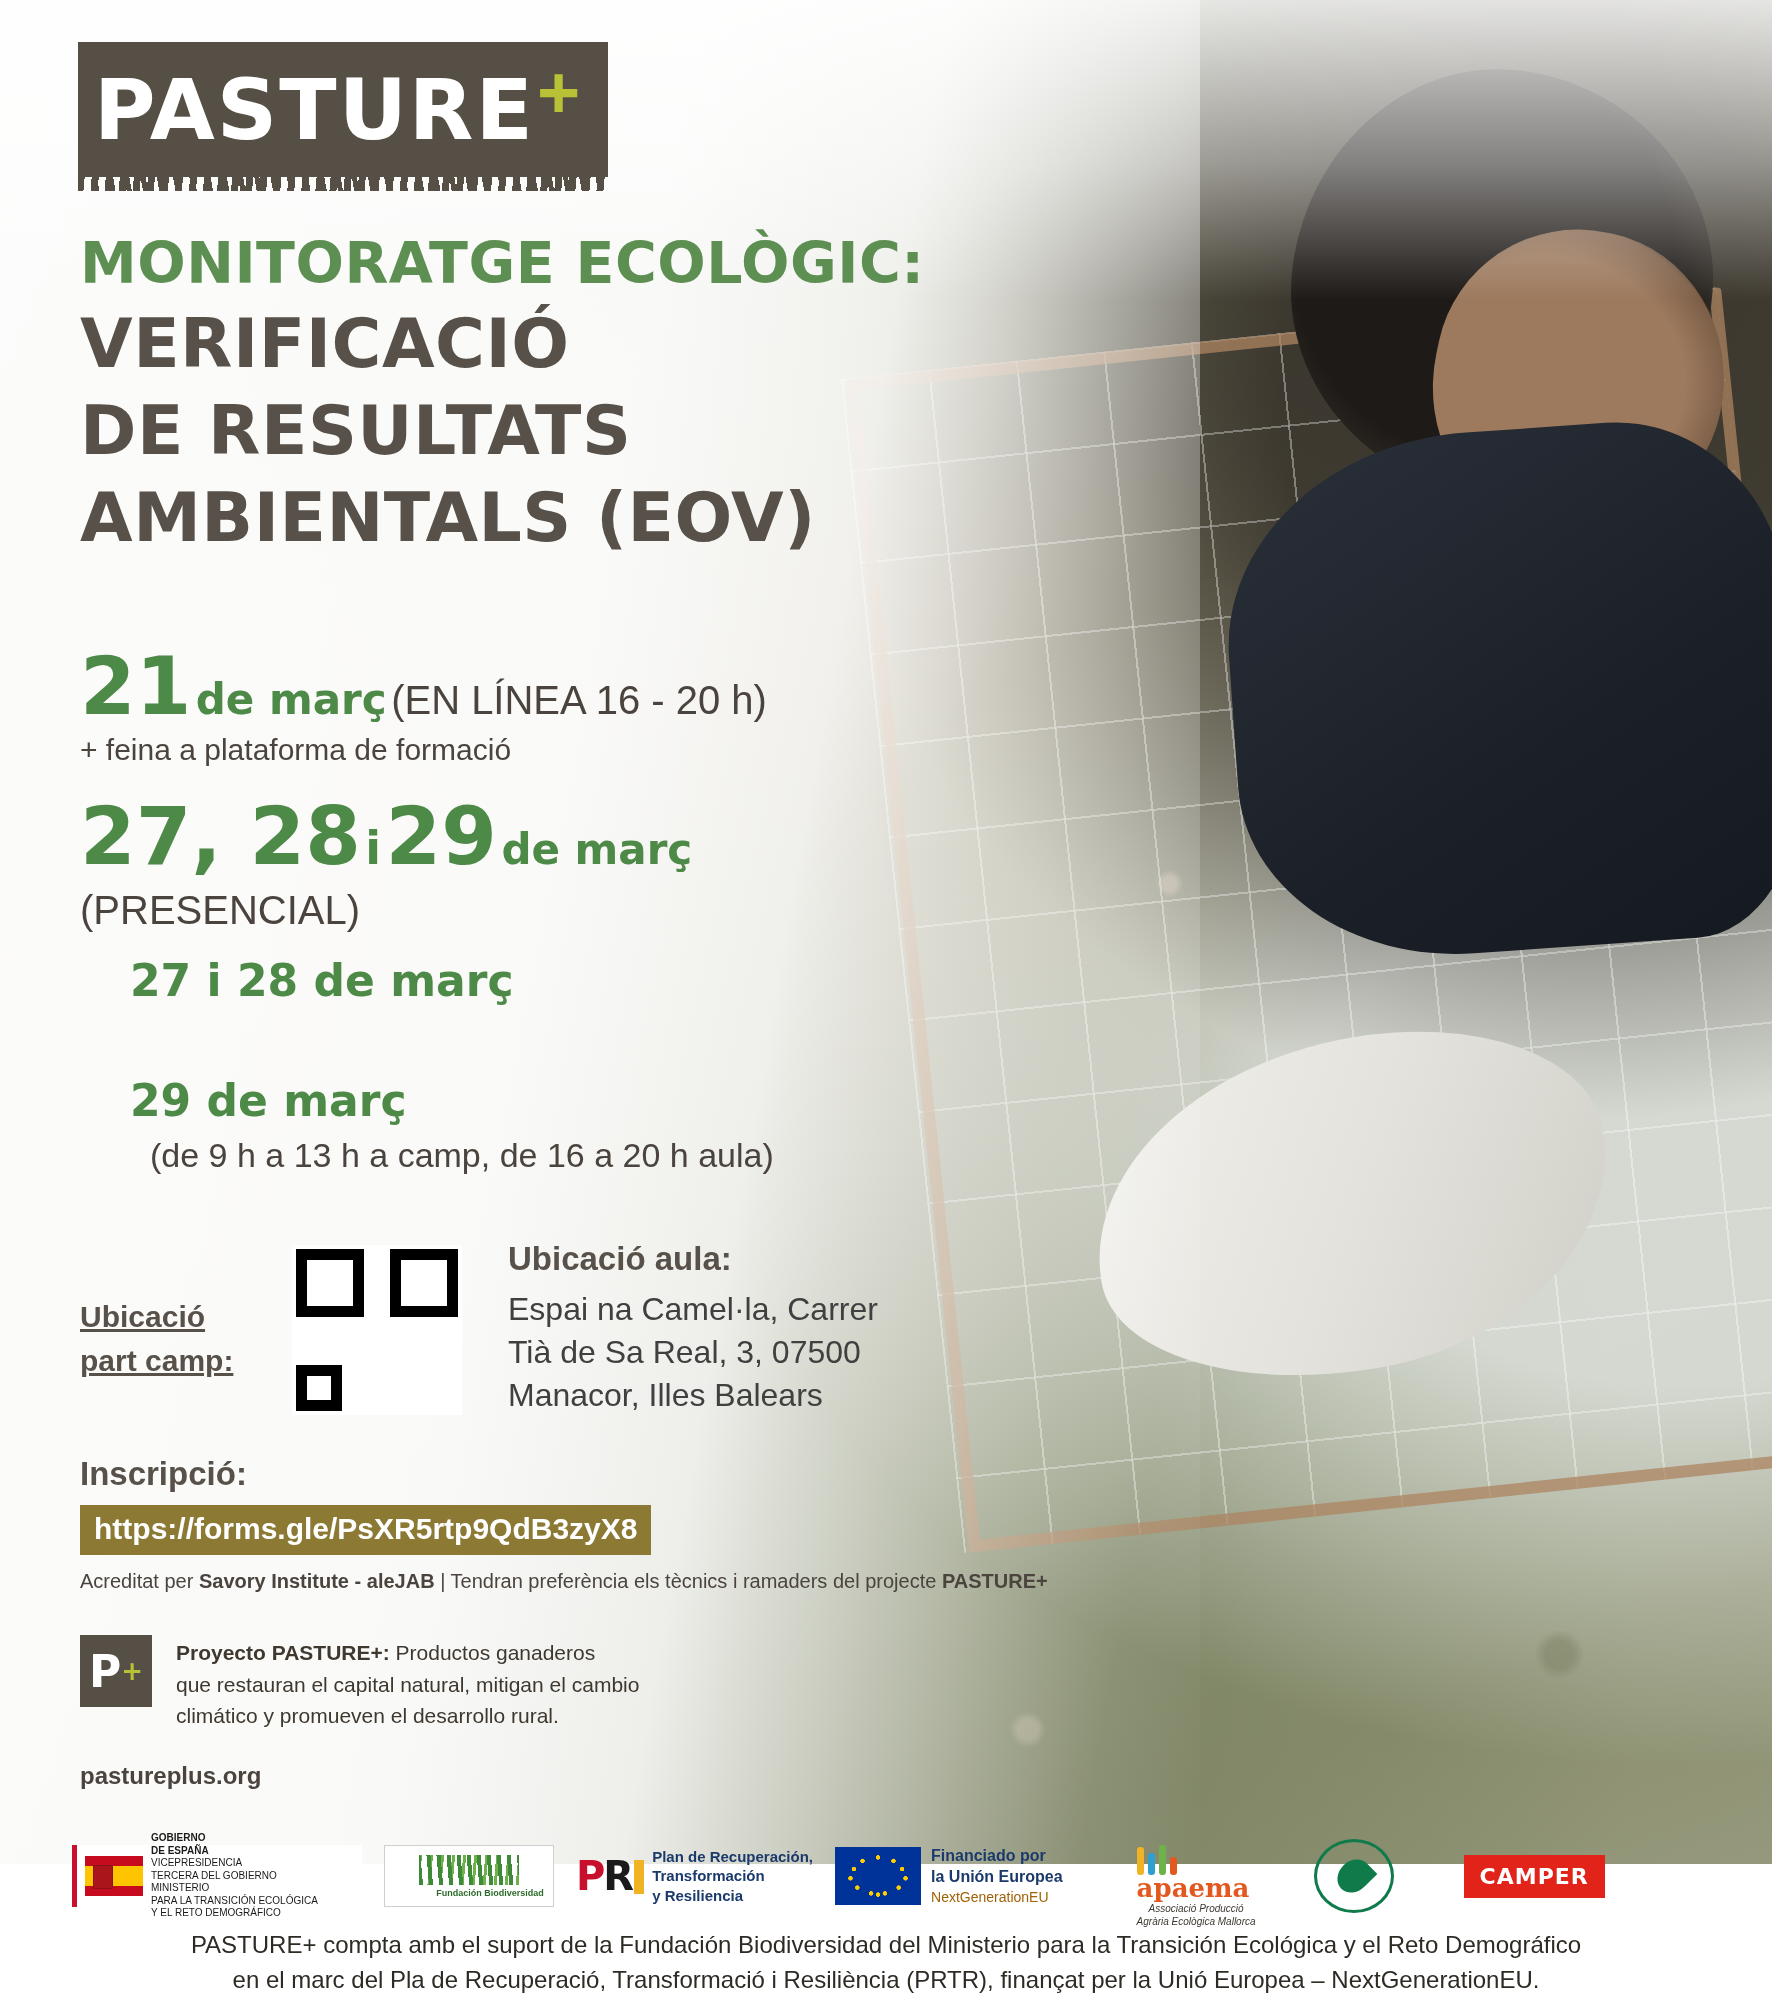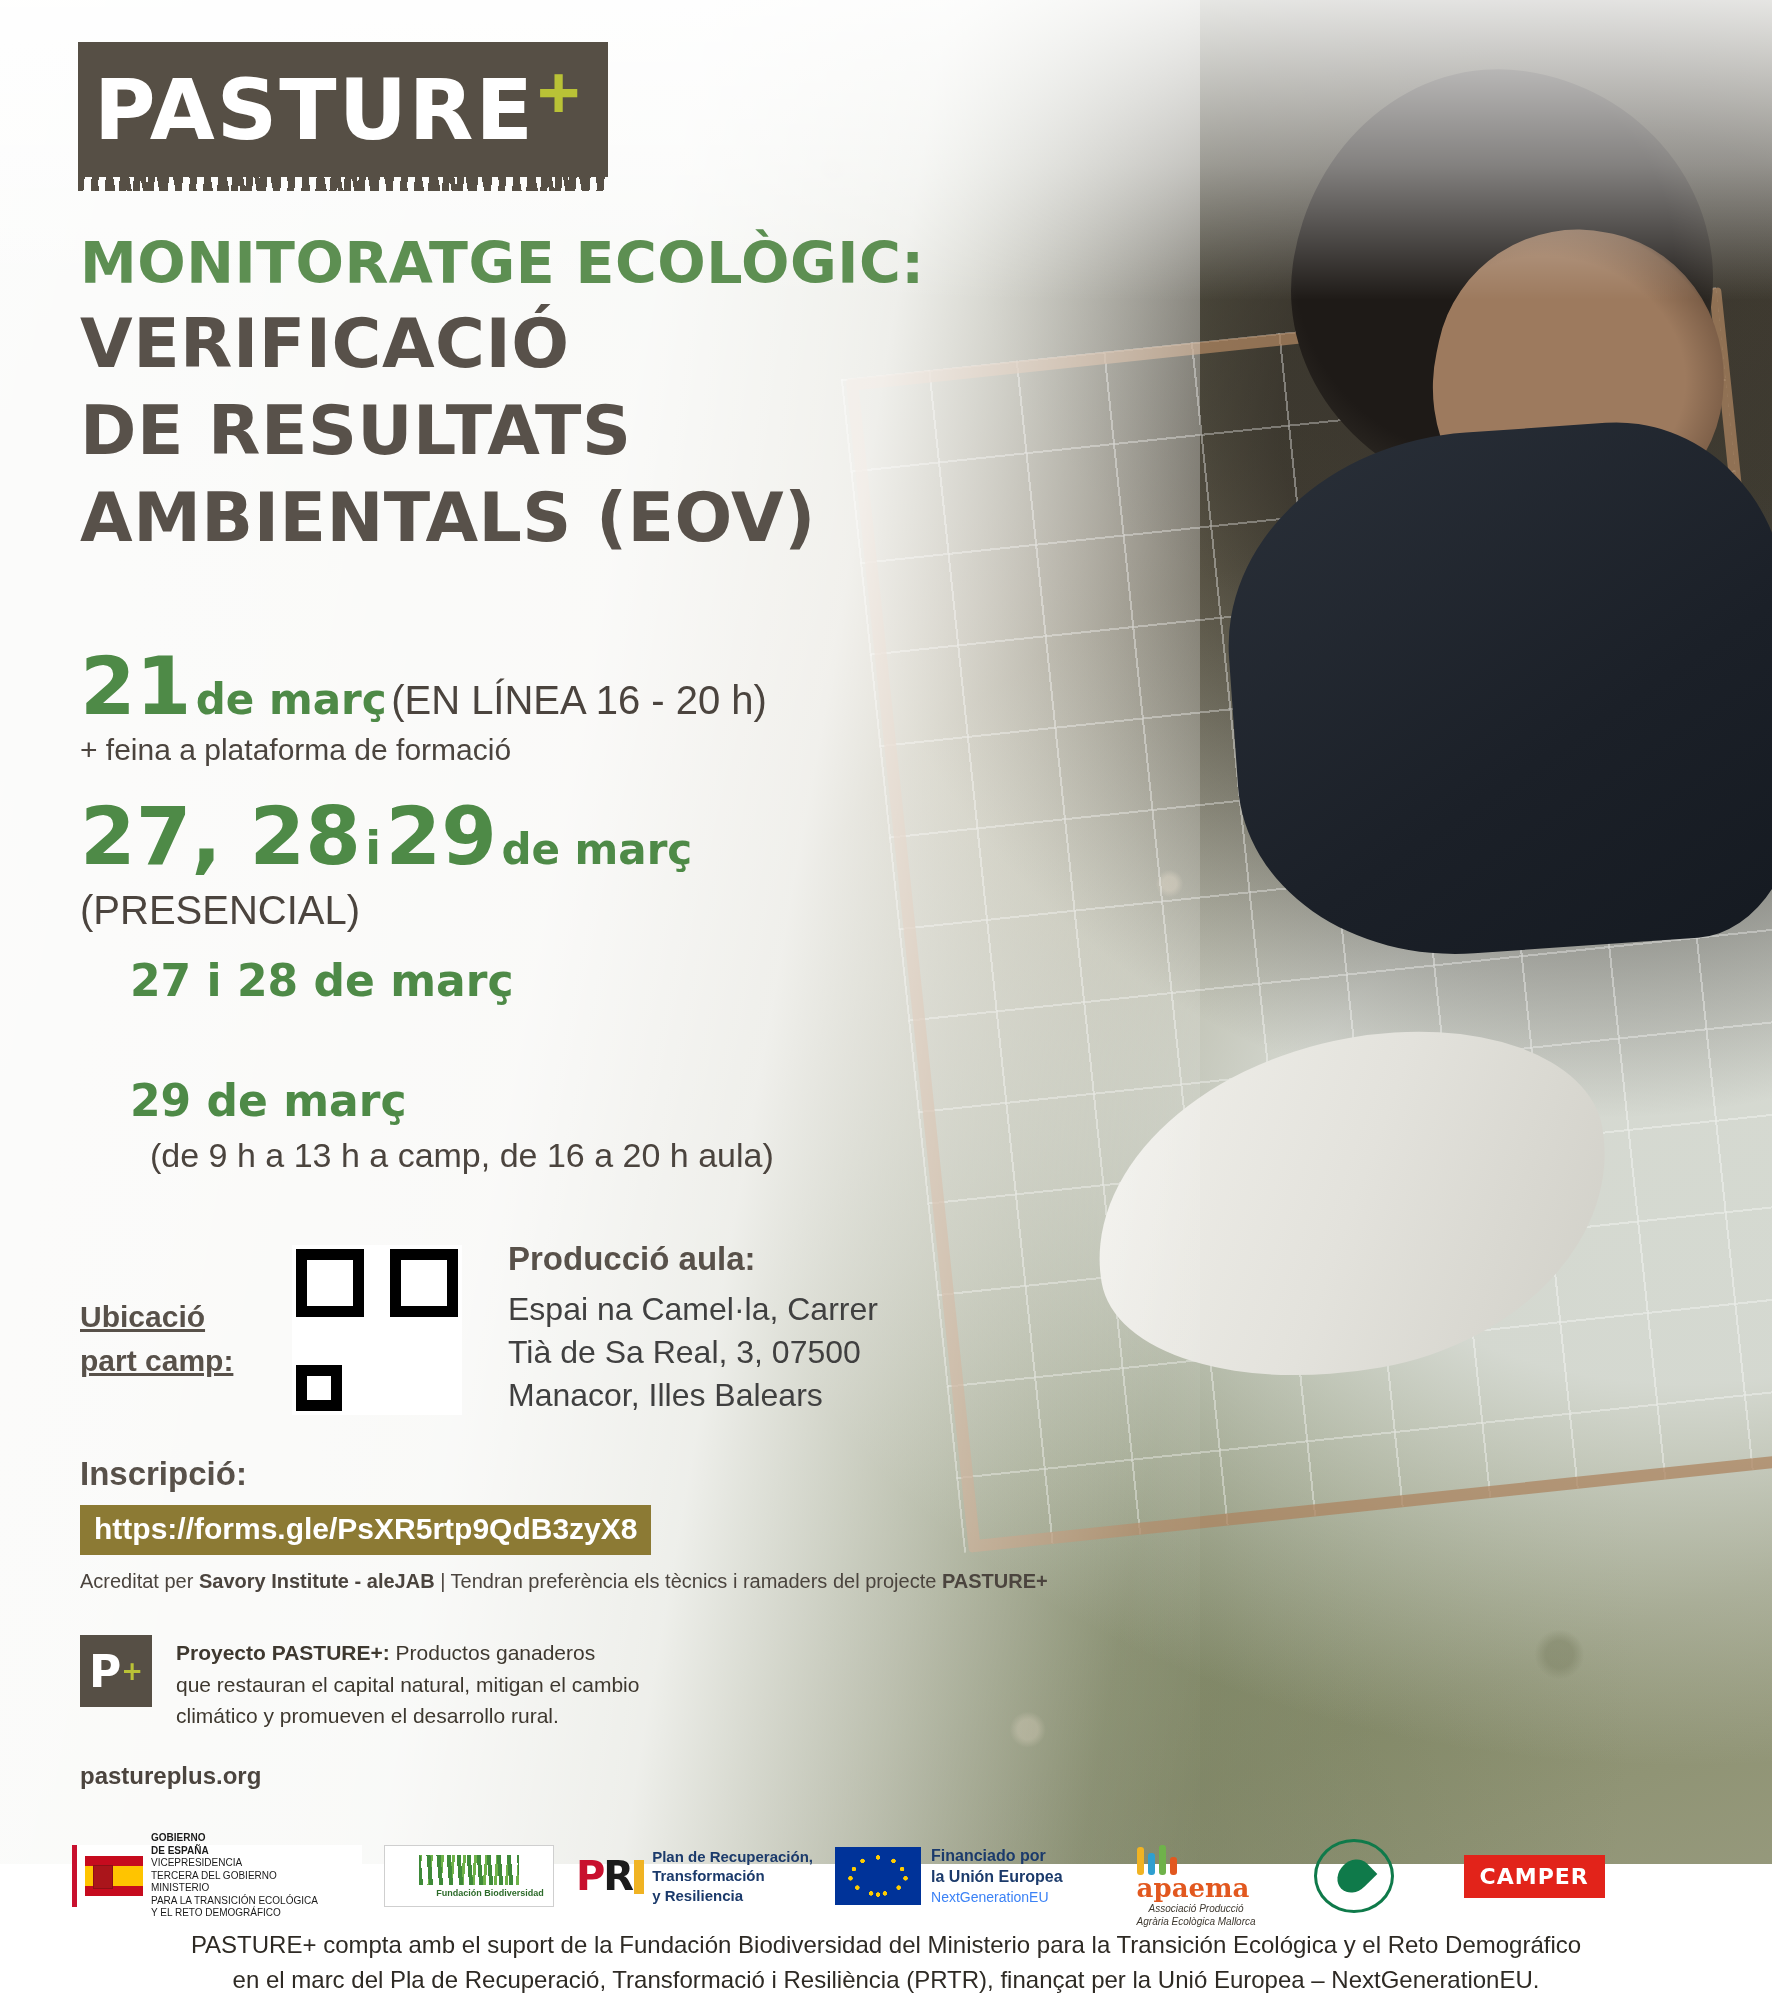--- a/index.html
+++ b/index.html
@@ -351,21 +351,21 @@
       radial-gradient(circle at 74% 70%, #FFCC00 0 2px, transparent 2.5px),
       radial-gradient(circle at 58% 80%, #FFCC00 0 2px, transparent 2.5px),
       radial-gradient(circle at 42% 80%, #FFCC00 0 2px, transparent 2.5px),
       radial-gradient(circle at 26% 70%, #FFCC00 0 2px, transparent 2.5px),
       radial-gradient(circle at 18% 54%, #FFCC00 0 2px, transparent 2.5px),
       radial-gradient(circle at 22% 38%, #FFCC00 0 2px, transparent 2.5px),
       radial-gradient(circle at 32% 24%, #FFCC00 0 2px, transparent 2.5px),
       radial-gradient(circle at 50% 82%, #FFCC00 0 2px, transparent 2.5px);
   }
   .eu-txt { font-size: 16px; font-weight: bold; color:#1b3a6b; line-height:1.3; }
-  .eu-txt .ng { font-size: 14px; font-weight: normal; color:#3b82f6; }
+  .eu-txt .ng { font-size: 14px; font-weight: normal; color:#a16207; }
 
   .apaema { display:flex; flex-direction:column; align-items:flex-start; }
   .apaema-mark {
     display:flex; gap:4px; align-items:flex-end; height: 30px;
   }
   .apaema-mark i { display:block; width:7px; border-radius:3px; }
   .apaema-word { font-size: 26px; font-weight:bold; color:#e2581f; font-family:"DejaVu Serif", serif; margin-top:-2px;}
   .apaema-sub { font-size: 10px; font-style: italic; color:#3e382f; line-height:1.25; text-align:center; }
 
   .mpf {
@@ -438,21 +438,21 @@
       <div class="d3-sub">(de 9 h a 13 h a camp, de 16  a 20 h aula)</div>
     </div>
 
     <div class="loc-label" style="white-space:pre-line;">Ubicació
 part camp:</div>
     <div class="qr">
       <div class="qr-inner">
           <span class="qr-eye3"></span>
         </div>
     </div>
-    <div class="aula-title">Producció aula:</div>
+    <div class="aula-title">Ubicació aula:</div>
     <div class="aula-addr" style="white-space:pre-line;">Espai na Camel·la, Carrer
 Tià de Sa Real, 3, 07500
 Manacor, Illes Balears</div>
 
     <div class="insc-title">Inscripció:</div>
     <a class="insc-link" href="#">https://forms.gle/PsXR5rtp9QdB3zyX8</a>
     <div class="acred">
       <span>Acreditat per </span><b>Savory Institute - aleJAB</b><span> | Tendran preferència els tècnics i ramaders del projecte </span><b>PASTURE+</b>
     </div>
 

